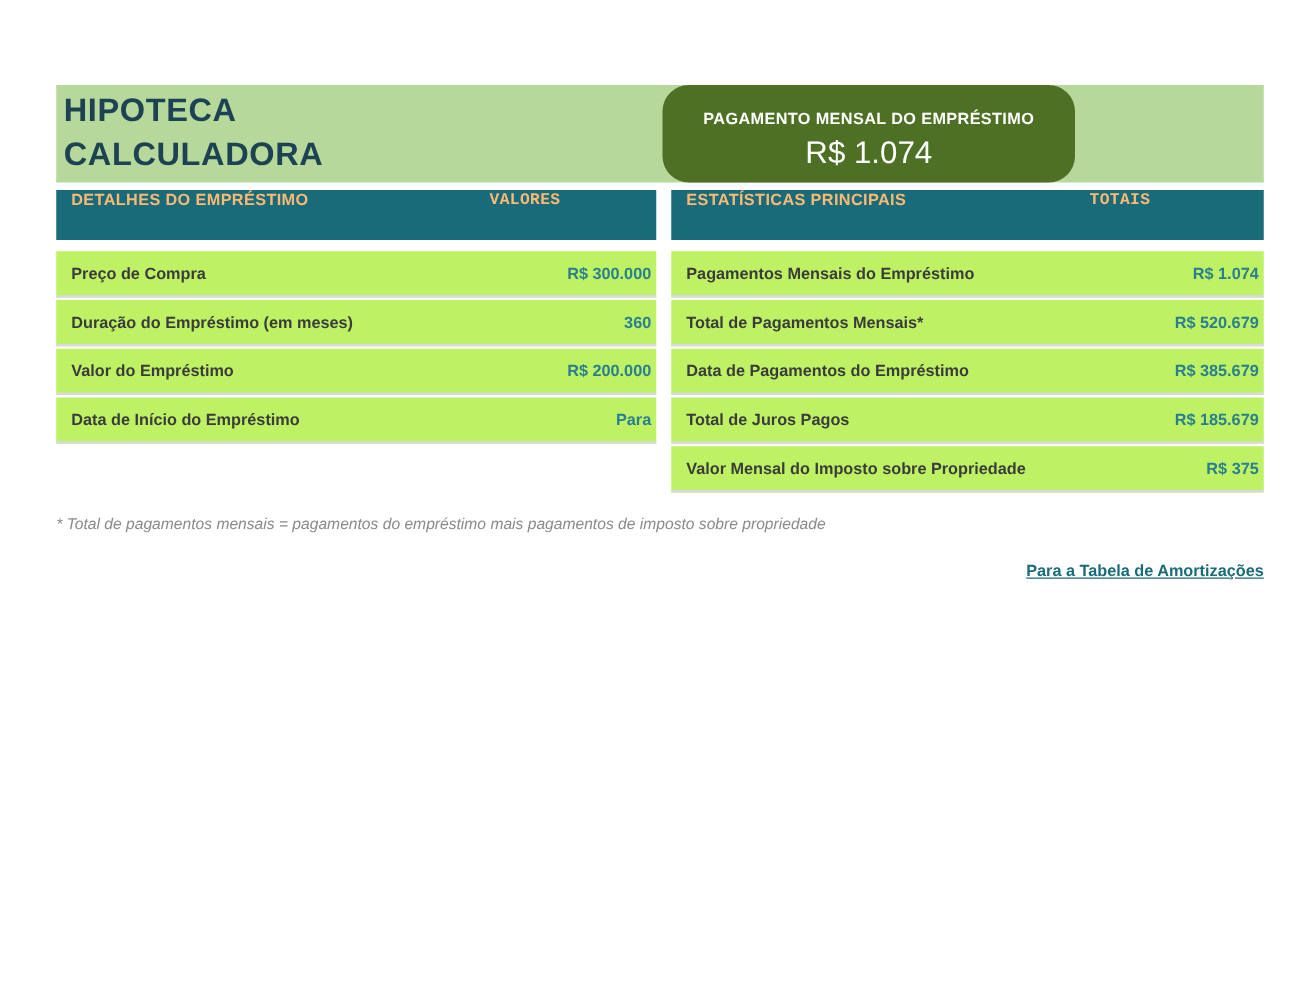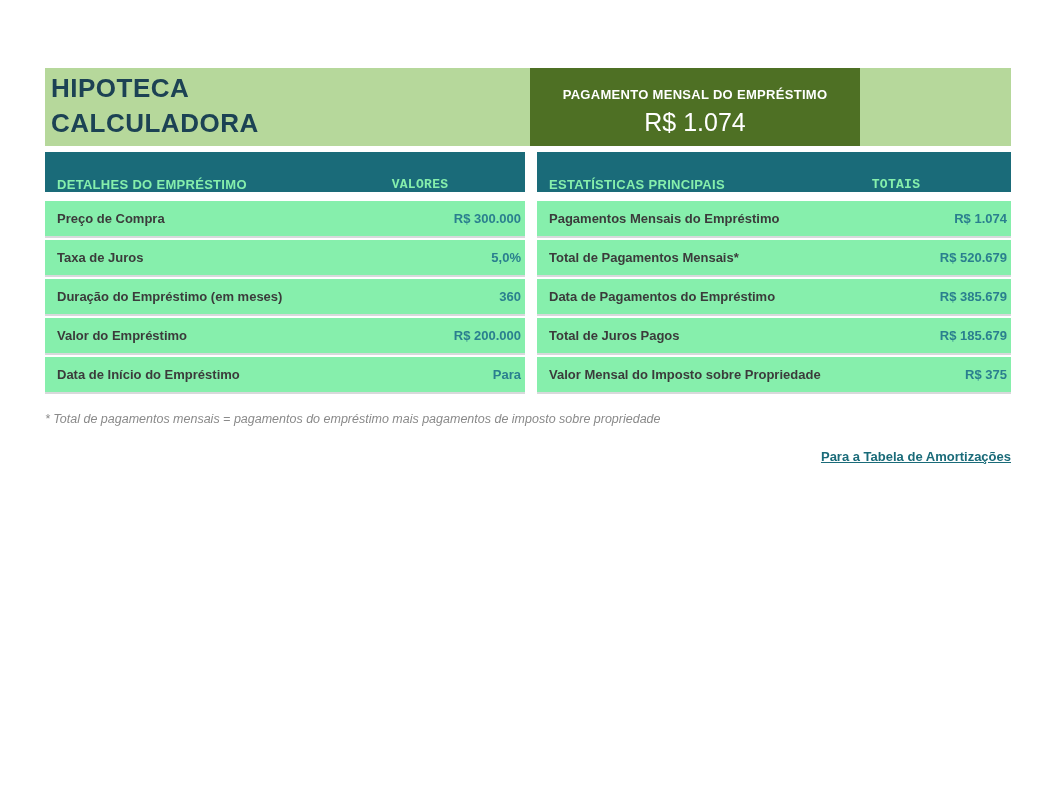--- a/index.html
+++ b/index.html
@@ -33,20 +33,21 @@
     letter-spacing: 0.5px;
     white-space: pre-line;
   }
   .payment-box {
     position: absolute;
     left: 485px; top: 0;
     width: 330px; height: 78px;
     background: #4e7024;
     color: #ffffff;
     text-align: center;
+    border-radius: 21px;
   }
   .payment-box .pb-label {
     display: block;
     margin-top: 19px;
     font-size: 13px;
     font-weight: bold;
     letter-spacing: 0.3px;
   }
   .payment-box .pb-amount {
     display: block;
@@ -59,23 +60,23 @@
   .table {
     position: absolute;
     top: 152px;
   }
   .table.left  { left: 45px;  width: 480px; }
   .table.right { left: 537px; width: 474px; }
 
   .table-header {
     height: 40px;
     background: #1a6b79;
-    color: #86efac;
+    color: #fdba74;
     display: flex;
-    align-items: flex-end;
+    align-items: flex-start;
     font-size: 13px;
     font-weight: bold;
     letter-spacing: 0.3px;
   }
   .table-header .th-title {
     padding-left: 12px;
     flex: 1 1 auto;
   }
   .table-header .th-col {
     flex: 0 0 auto;
@@ -83,21 +84,21 @@
     font-family: Liberation Mono, monospace;
   }
   .table.left  .th-col { width: 210px; }
   .table.right .th-col { width: 230px; }
 
   .rows {
     margin-top: 9px;
   }
   .row {
     height: 35px;
-    background: #86efac;
+    background: #bef264;
     border-bottom: 2px solid #d8d9db;
     margin-bottom: 2px;
     display: flex;
     align-items: center;
     font-size: 13px;
   }
   .row-label {
     padding-left: 12px;
     flex: 1 1 auto;
     color: #3b3b3b;
@@ -149,24 +150,20 @@
     <div class="table-header">
       <span class="th-title">DETALHES DO EMPRÉSTIMO</span>
       <span class="th-col">VALORES</span>
     </div>
     <div class="rows">
       <div class="row">
         <span class="row-label">Preço de Compra</span>
         <span class="row-value">R$ 300.000</span>
       </div>
       <div class="row">
-        <span class="row-label">Taxa de Juros</span>
-        <span class="row-value">5,0%</span>
-      </div>
-      <div class="row">
         <span class="row-label">Duração do Empréstimo (em meses)</span>
         <span class="row-value">360</span>
       </div>
       <div class="row">
         <span class="row-label">Valor do Empréstimo</span>
         <span class="row-value">R$ 200.000</span>
       </div>
       <div class="row">
         <span class="row-label">Data de Início do Empréstimo</span>
         <span class="row-value">Para</span>

